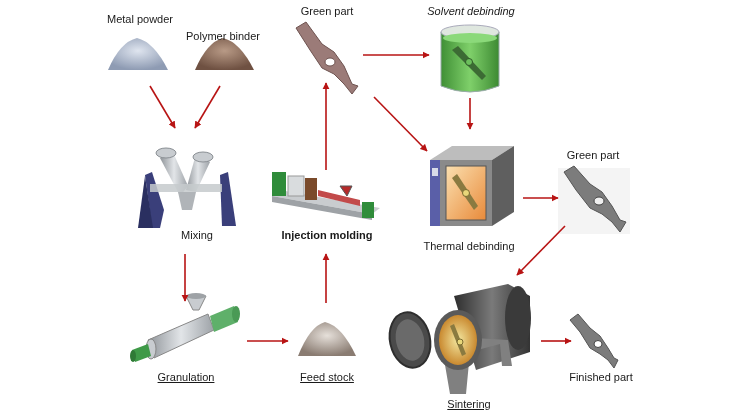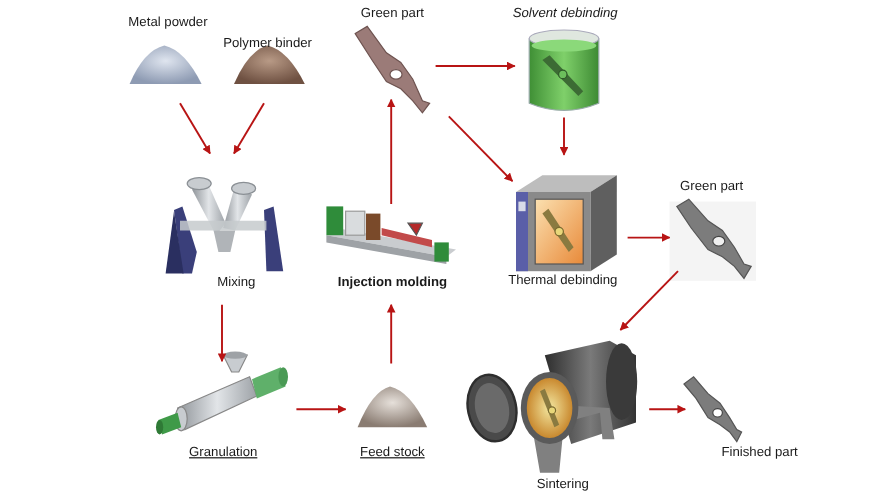--- a/index.html
+++ b/index.html
@@ -167,18 +167,18 @@
   </svg>
 
   <div class="label" style="left:140px; top:13px;">Metal powder</div>
   <div class="label" style="left:223px; top:13px;margin-top:17px;">Polymer binder</div>
   <div class="label" style="left:186px; top:229px;margin-left:11px;">Mixing</div>
   <div class="label" style="left:186px; top:371px;text-decoration:underline;">Granulation</div>
   <div class="label" style="left:327px; top:371px;text-decoration:underline;">Feed stock</div>
   <div class="label" style="left:327px; top:229px;font-weight:bold;">Injection molding</div>
   <div class="label" style="left:327px; top:5px;">Green part</div>
   <div class="label" style="left:471px; top:5px;font-style:italic;">Solvent debinding</div>
-  <div class="label" style="left:469px; top:228px;">Thermal debinding</div>
+  <div class="label" style="left:469px; top:240px;">Thermal debinding</div>
   <div class="label" style="left:593px; top:149px;">Green part</div>
-  <div class="label" style="left:469px; top:398px;">Sintering</div>
-  <div class="label" style="left:601px; top:371px;margin-left:32px;">Finished part</div>
+  <div class="label" style="left:469px; top:398px;text-decoration:underline;">Sintering</div>
+  <div class="label" style="left:601px; top:371px;">Finished part</div>
 
 </div>
 
 </body></html>

